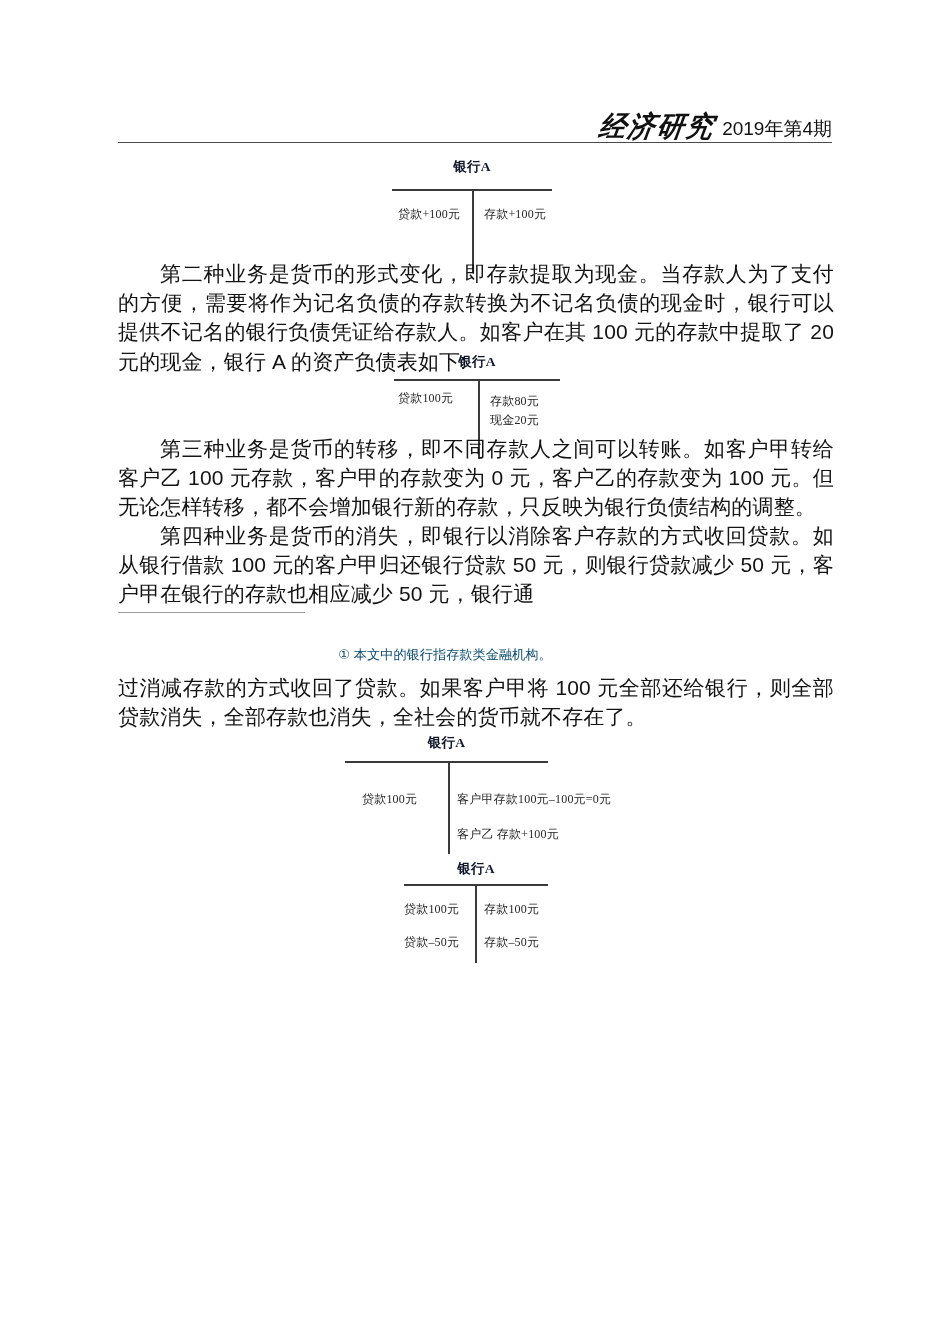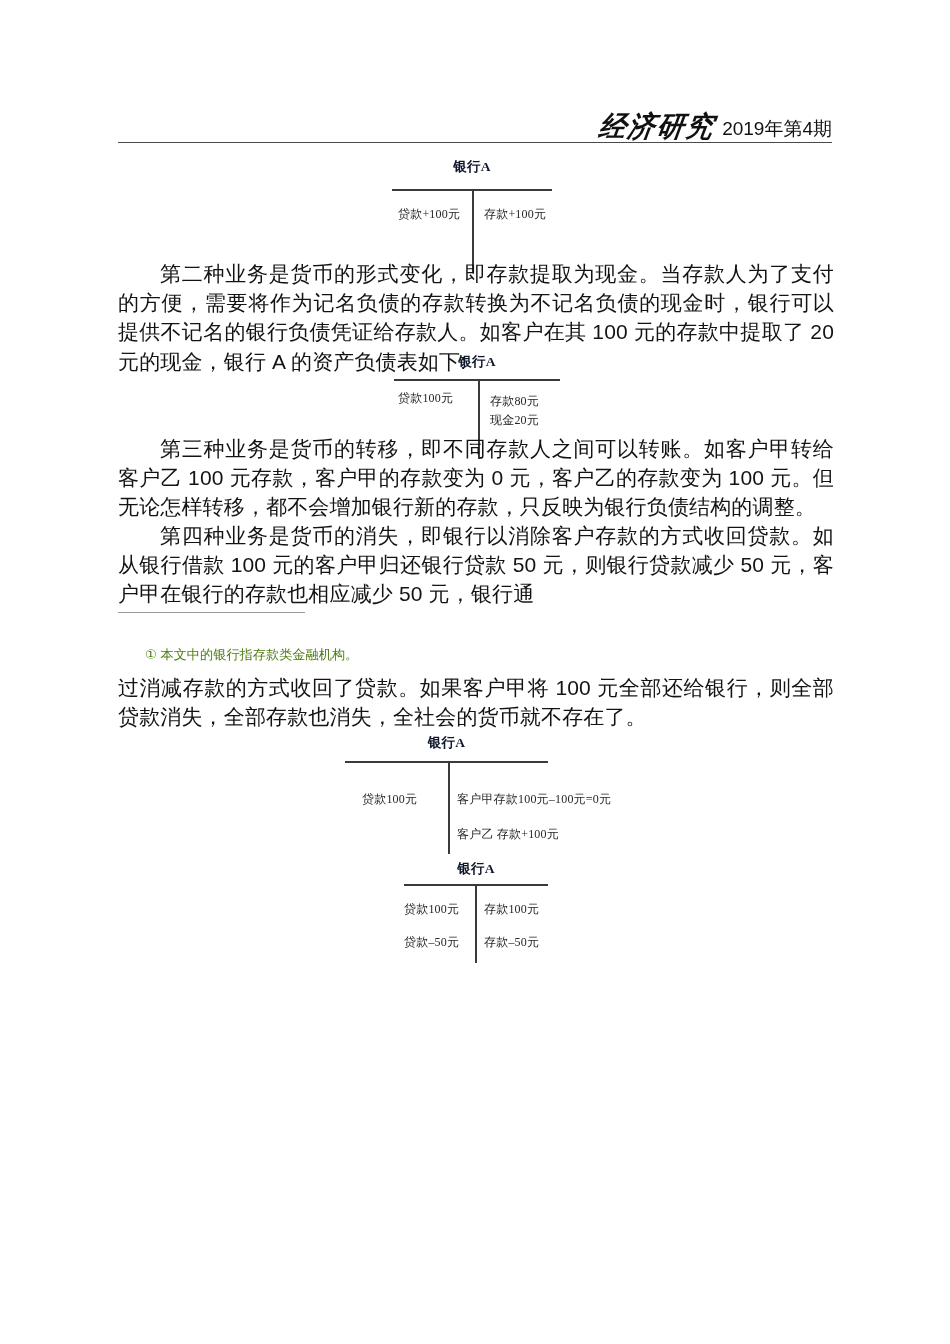--- a/index.html
+++ b/index.html
@@ -91,21 +91,22 @@
     height: 1px;
     background: #9a9a9a;
   }
   .footnote {
     position: absolute;
     left: 145px;
     top: 645px;
     width: 600px;
     font-size: 13.2px;
     line-height: 20px;
-    color: #4d7c0f;
+    color: #0c4a6e;
+    text-align: center;
   }
 
   
   .taccount {
     position: absolute;
   }
   .t-title {
     position: absolute;
     top: 0;
     width: 100%;

